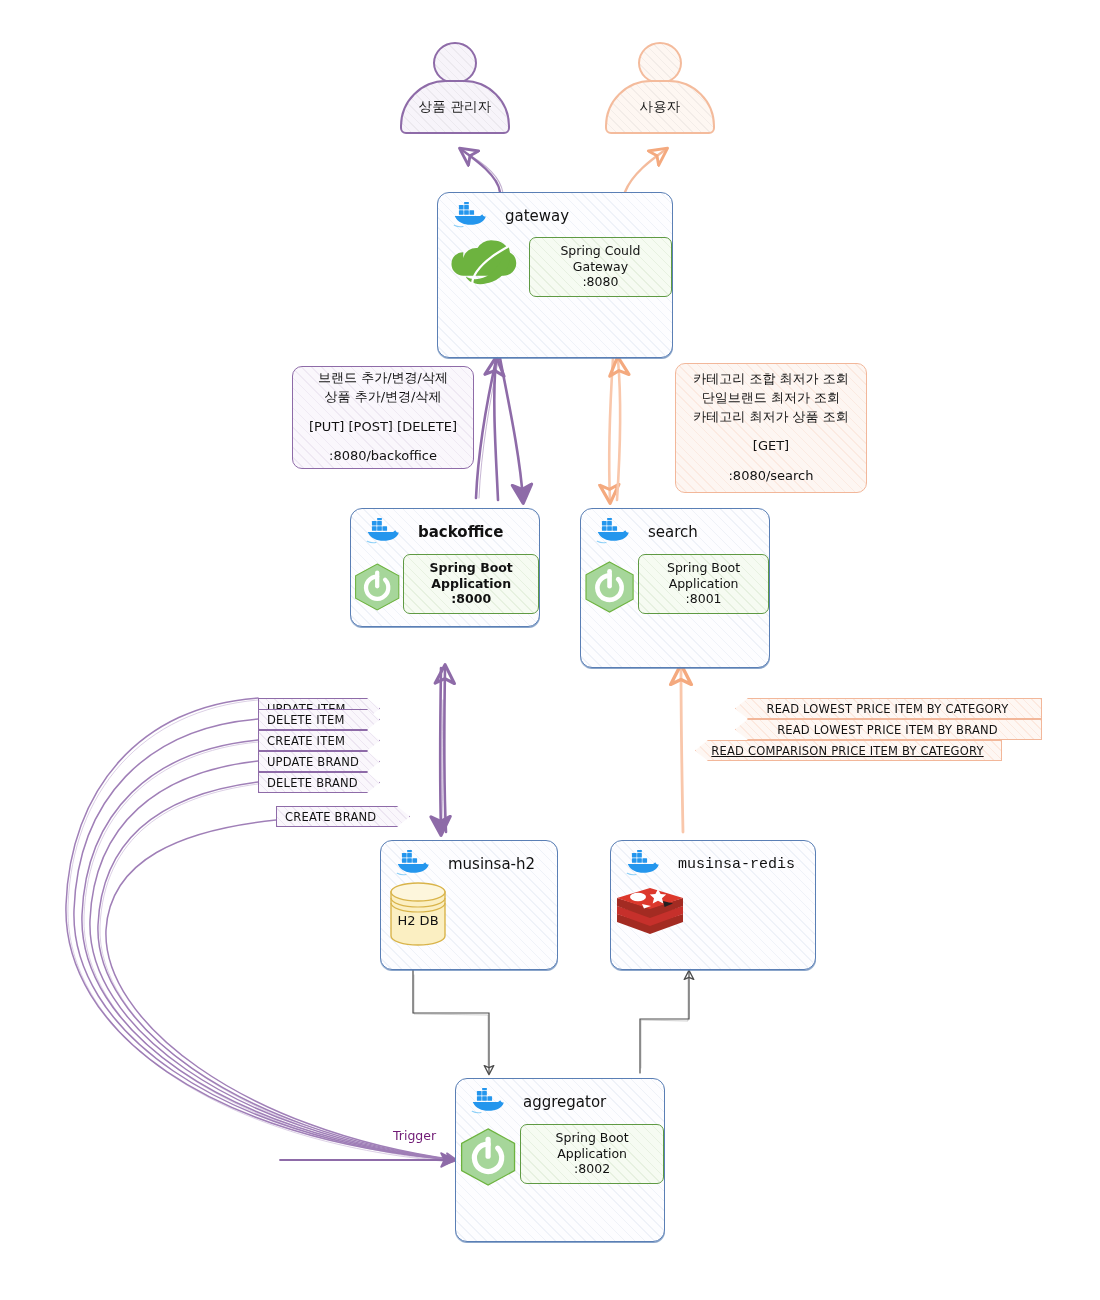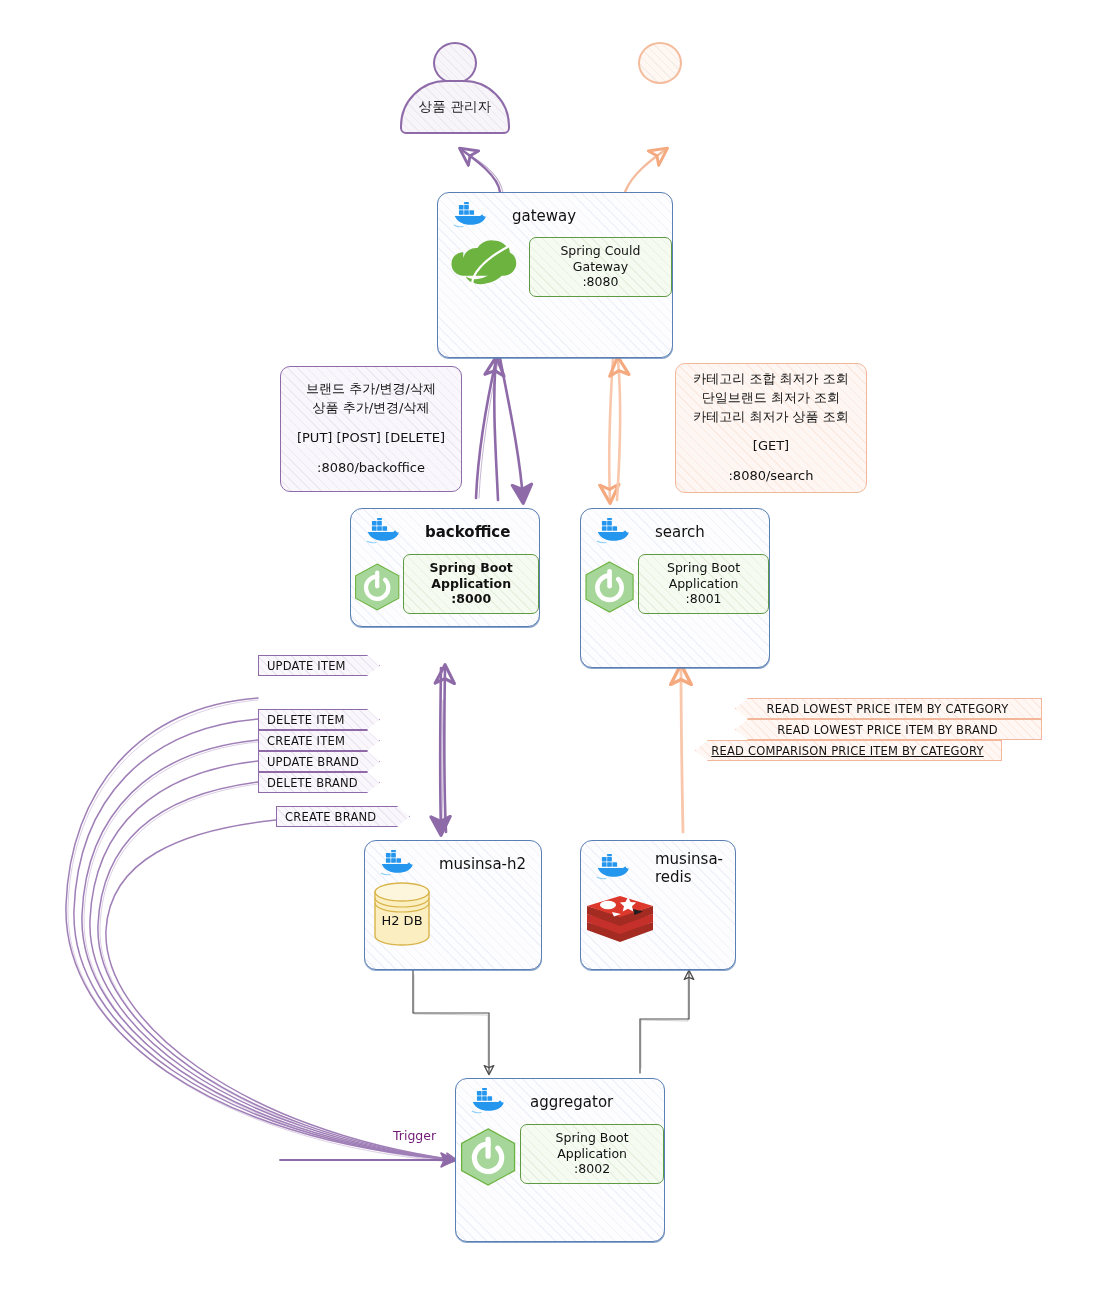--- a/index.html
+++ b/index.html
@@ -50,21 +50,21 @@
   .node {
     position: absolute;
     border: 1.6px solid #5a7fb5;
     border-radius: 12px;
     background:
       repeating-linear-gradient(45deg, rgba(90,127,181,0.085) 0 1px, rgba(0,0,0,0) 1px 7px),
       #fdfdff;
     box-shadow: 0 1px 0 rgba(90,127,181,.55), 1px 2px 0 -1px rgba(90,127,181,.35);
   }
   .node .hdr {
-    display: flex; align-items: center; gap: 23px;
+    display: flex; align-items: center; gap: 16px;
     padding: 9px 0 0 13px;
   }
   .node .hdr .title {
     font-size: 15px; color: #111;
   }
   .node .stage {
     display: flex; align-items: center;
     justify-content: flex-start;
   }
   .chip {
@@ -219,20 +219,23 @@
 
   <div class="actor" style="left:400px; top:42px; --c:#8e6ba8; --f:#f7f4fa;">
     <div class="head"></div>
     <div class="body">
       <span>상품 관리자</span>
     </div>
   </div>
 
   <div class="actor" style="left:605px; top:42px; --c:#f4bb9c; --f:#fef7f2;">
     <div class="head"></div>
+    <div class="body">
+      <span>사용자</span>
+    </div>
   </div>
 
   <div class="node" style="left:437px; top:192px; width:236px; height:166px;">
     <div class="hdr">
       <svg class="whale" viewBox="0 0 64 48">
         <g fill="#2496ed">
           <rect x="13" y="14" width="8" height="8" rx="1"></rect>
           <rect x="22" y="14" width="8" height="8" rx="1"></rect>
           <rect x="31" y="14" width="8" height="8" rx="1"></rect>
           <rect x="13" y="5" width="8" height="8" rx="1"></rect>
@@ -251,21 +254,21 @@
         <path d="M84,10 c-14,8 -28,16 -38,30 c-4,6 -6,12 -5,17" fill="none" stroke="#ffffff" stroke-width="2.6" stroke-linecap="round"></path>
         <circle cx="40" cy="57" r="4.2" fill="#ffffff"></circle>
       </svg>
       <div class="chip" style="margin-top:-4px;">
         <div>Spring Could Gateway</div>
         <div>:8080</div>
       </div>
     </div>
   </div>
 
-  <div class="note" style="left:280px; top:366px; width:182px; height:126px; --c:#8e6ba8; --f:#faf7fc; --h:rgba(142,107,168,0.10);">
+  <div class="note" style="left:292px; top:366px; width:182px; height:103px; --c:#8e6ba8; --f:#faf7fc; --h:rgba(142,107,168,0.10);">
     <div>브랜드 추가/변경/삭제</div>
     <div>상품 추가/변경/삭제</div>
     <div class="gap"></div>
     <div>[PUT] [POST] [DELETE]</div>
     <div class="gap"></div>
     <div>:8080/backoffice</div>
   </div>
 
   <div class="note" style="left:675px; top:363px; width:192px; height:130px; --c:#f2b79a; --f:#fdf6f2; --h:rgba(242,160,120,0.14);">
     <div>카테고리 조합 최저가 조회</div>
@@ -328,21 +331,21 @@
         <path d="M40,22 a17,17 0 1 0 12,5" fill="none" stroke="#ffffff" stroke-width="6.5" stroke-linecap="round"></path>
         <line x1="40" y1="16" x2="40" y2="37" stroke="#ffffff" stroke-width="6.5" stroke-linecap="round"></line>
       </svg>
       <div class="chip" style="margin-top:-6px;">
         <div>Spring Boot Application</div>
         <div>:8001</div>
       </div>
     </div>
   </div>
 
-  <div class="tag right" style="left:258px; top:655px; width:122px;">
+  <div class="tag right" style="left:258px; top:698px; width:122px;">
     <span>UPDATE ITEM</span>
   </div>
   <div class="tag right" style="left:258px; top:709px; width:122px;">
     <span>DELETE ITEM</span>
   </div>
   <div class="tag right" style="left:258px; top:730px; width:122px;">
     <span>CREATE ITEM</span>
   </div>
   <div class="tag right" style="left:258px; top:751px; width:122px;">
     <span>UPDATE BRAND</span>
@@ -357,21 +360,21 @@
   <div class="tag left" style="left:735px; top:698px; width:307px;">
     <span>READ LOWEST PRICE ITEM BY CATEGORY</span>
   </div>
   <div class="tag left" style="left:735px; top:719px; width:307px;">
     <span>READ LOWEST PRICE ITEM BY BRAND</span>
   </div>
   <div class="tag left" style="left:695px; top:740px; width:307px;text-decoration:underline;">
     <span>READ COMPARISON PRICE ITEM BY CATEGORY</span>
   </div>
 
-  <div class="node" style="left:364px; top:840px; width:178px; height:130px;">
+  <div class="node" style="left:380px; top:840px; width:178px; height:130px;">
     <div class="hdr">
       <svg class="whale" viewBox="0 0 64 48">
         <g fill="#2496ed">
           <rect x="13" y="14" width="8" height="8" rx="1"></rect>
             <rect x="22" y="14" width="8" height="8" rx="1"></rect>
           <rect x="31" y="14" width="8" height="8" rx="1"></rect>
             <rect x="13" y="5" width="8" height="8" rx="1"></rect>
           <rect x="22" y="5" width="8" height="8" rx="1"></rect>
             <rect x="22" y="-4" width="8" height="8" rx="1"></rect>
         </g>
@@ -384,21 +387,21 @@
       <svg width="74" height="64" viewBox="0 0 74 64">
         <path d="M10,10 h54 v44 a27,9 0 0 1 -54,0 z" fill="#fbefc2" stroke="#d9b44a" stroke-width="1.4"></path>
         <ellipse cx="37" cy="10" rx="27" ry="9" fill="#fdf6dc" stroke="#d9b44a" stroke-width="1.4"></ellipse>
         <path d="M10,16 a27,9 0 0 0 54,0" fill="none" stroke="#d9b44a" stroke-width="1.2"></path>
         <path d="M10,21 a27,9 0 0 0 54,0" fill="none" stroke="#d9b44a" stroke-width="1.2"></path>
         <text x="37" y="43" text-anchor="middle" font-size="13" font-family="DejaVu Sans, Liberation Sans, sans-serif" fill="#111">H2 DB</text>
       </svg>
     </div>
   </div>
 
-  <div class="node" style="left:580px; top:840px; width:156px; height:130px;">
+  <div class="node" style="left:610px; top:840px; width:206px; height:130px;font-family:Liberation Mono, monospace;">
     <div class="hdr">
       <svg class="whale" viewBox="0 0 64 48">
         <g fill="#2496ed">
           <rect x="13" y="14" width="8" height="8" rx="1"></rect>
             <rect x="22" y="14" width="8" height="8" rx="1"></rect>
           <rect x="31" y="14" width="8" height="8" rx="1"></rect>
             <rect x="13" y="5" width="8" height="8" rx="1"></rect>
           <rect x="22" y="5" width="8" height="8" rx="1"></rect>
             <rect x="22" y="-4" width="8" height="8" rx="1"></rect>
         </g>

